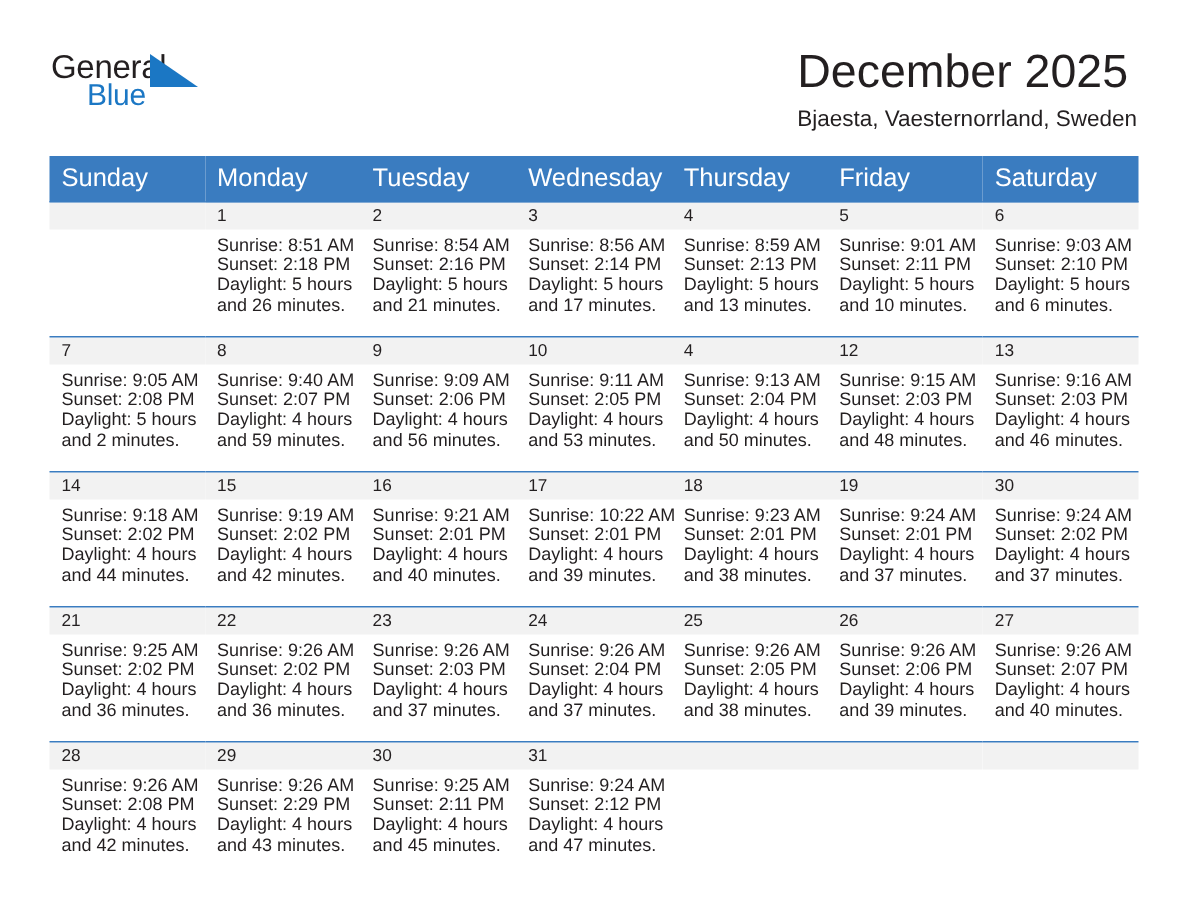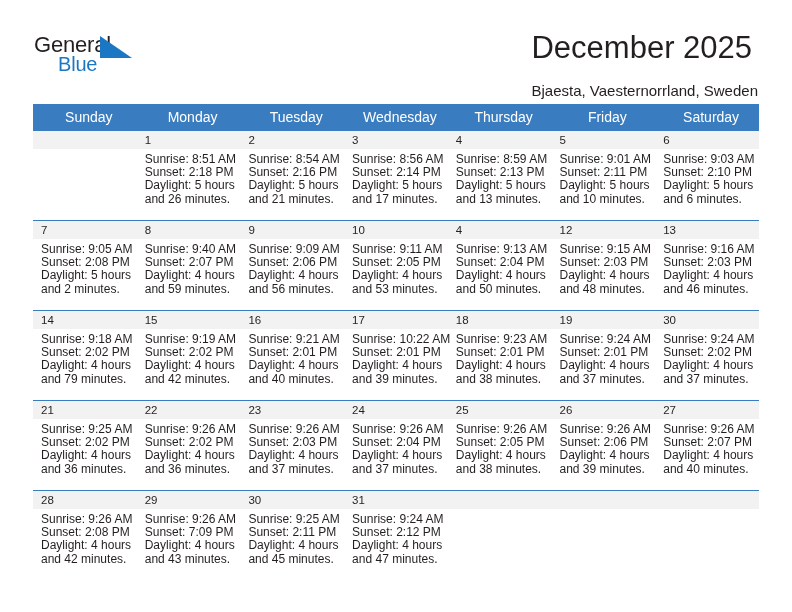--- a/index.html
+++ b/index.html
@@ -72,43 +72,43 @@
   }
   .month-title {
     font-size: 31px;
     color: #231f20;
     line-height: 1.15;
     white-space: nowrap;
   }
   .location {
     font-size: 15px;
     color: #231f20;
-    margin-top: 16px;
+    margin-top: 5px;
     line-height: 1.2;
     white-space: nowrap;
   }
 
   
   .calendar {
     position: absolute;
     left: 33px;
     top: 104px;
     width: 726px;
   }
   table.cal {
     width: 726px;
     border-collapse: collapse;
     table-layout: fixed;
   }
   table.cal th {
     background: #3a7cc0;
     color: #ffffff;
-    font-size: 14px;
+    font-size: 17px;
     font-weight: normal;
-    text-align: center;
+    text-align: left;
     padding: 5px 0 5px 8px;
     height: 19px;
     box-sizing: border-box;
   }
   td.daycell {
     vertical-align: top;
     padding: 0;
     border-top: 1px solid #3a7cc0;
     height: 90px;
     box-sizing: border-box;
@@ -301,21 +301,21 @@
               </div>
             </td>
           </tr>
           <tr>
             <td class="daycell">
               <div class="daynum">14</div>
               <div class="info">
                 <div>Sunrise: 9:18 AM</div>
                 <div>Sunset: 2:02 PM</div>
                 <div>Daylight: 4 hours</div>
-                <div>and 79 minutes.</div>
+                <div>and 44 minutes.</div>
               </div>
             </td>
             <td class="daycell">
               <div class="daynum">15</div>
               <div class="info">
                 <div>Sunrise: 9:19 AM</div>
                 <div>Sunset: 2:02 PM</div>
                 <div>Daylight: 4 hours</div>
                 <div>and 42 minutes.</div>
               </div>
@@ -438,21 +438,21 @@
                 <div>Sunrise: 9:26 AM</div>
                 <div>Sunset: 2:08 PM</div>
                 <div>Daylight: 4 hours</div>
                 <div>and 42 minutes.</div>
               </div>
             </td>
             <td class="daycell">
               <div class="daynum">29</div>
               <div class="info">
                 <div>Sunrise: 9:26 AM</div>
-                <div>Sunset: 7:09 PM</div>
+                <div>Sunset: 2:29 PM</div>
                 <div>Daylight: 4 hours</div>
                 <div>and 43 minutes.</div>
               </div>
             </td>
             <td class="daycell">
               <div class="daynum">30</div>
               <div class="info">
                 <div>Sunrise: 9:25 AM</div>
                 <div>Sunset: 2:11 PM</div>
                 <div>Daylight: 4 hours</div>

